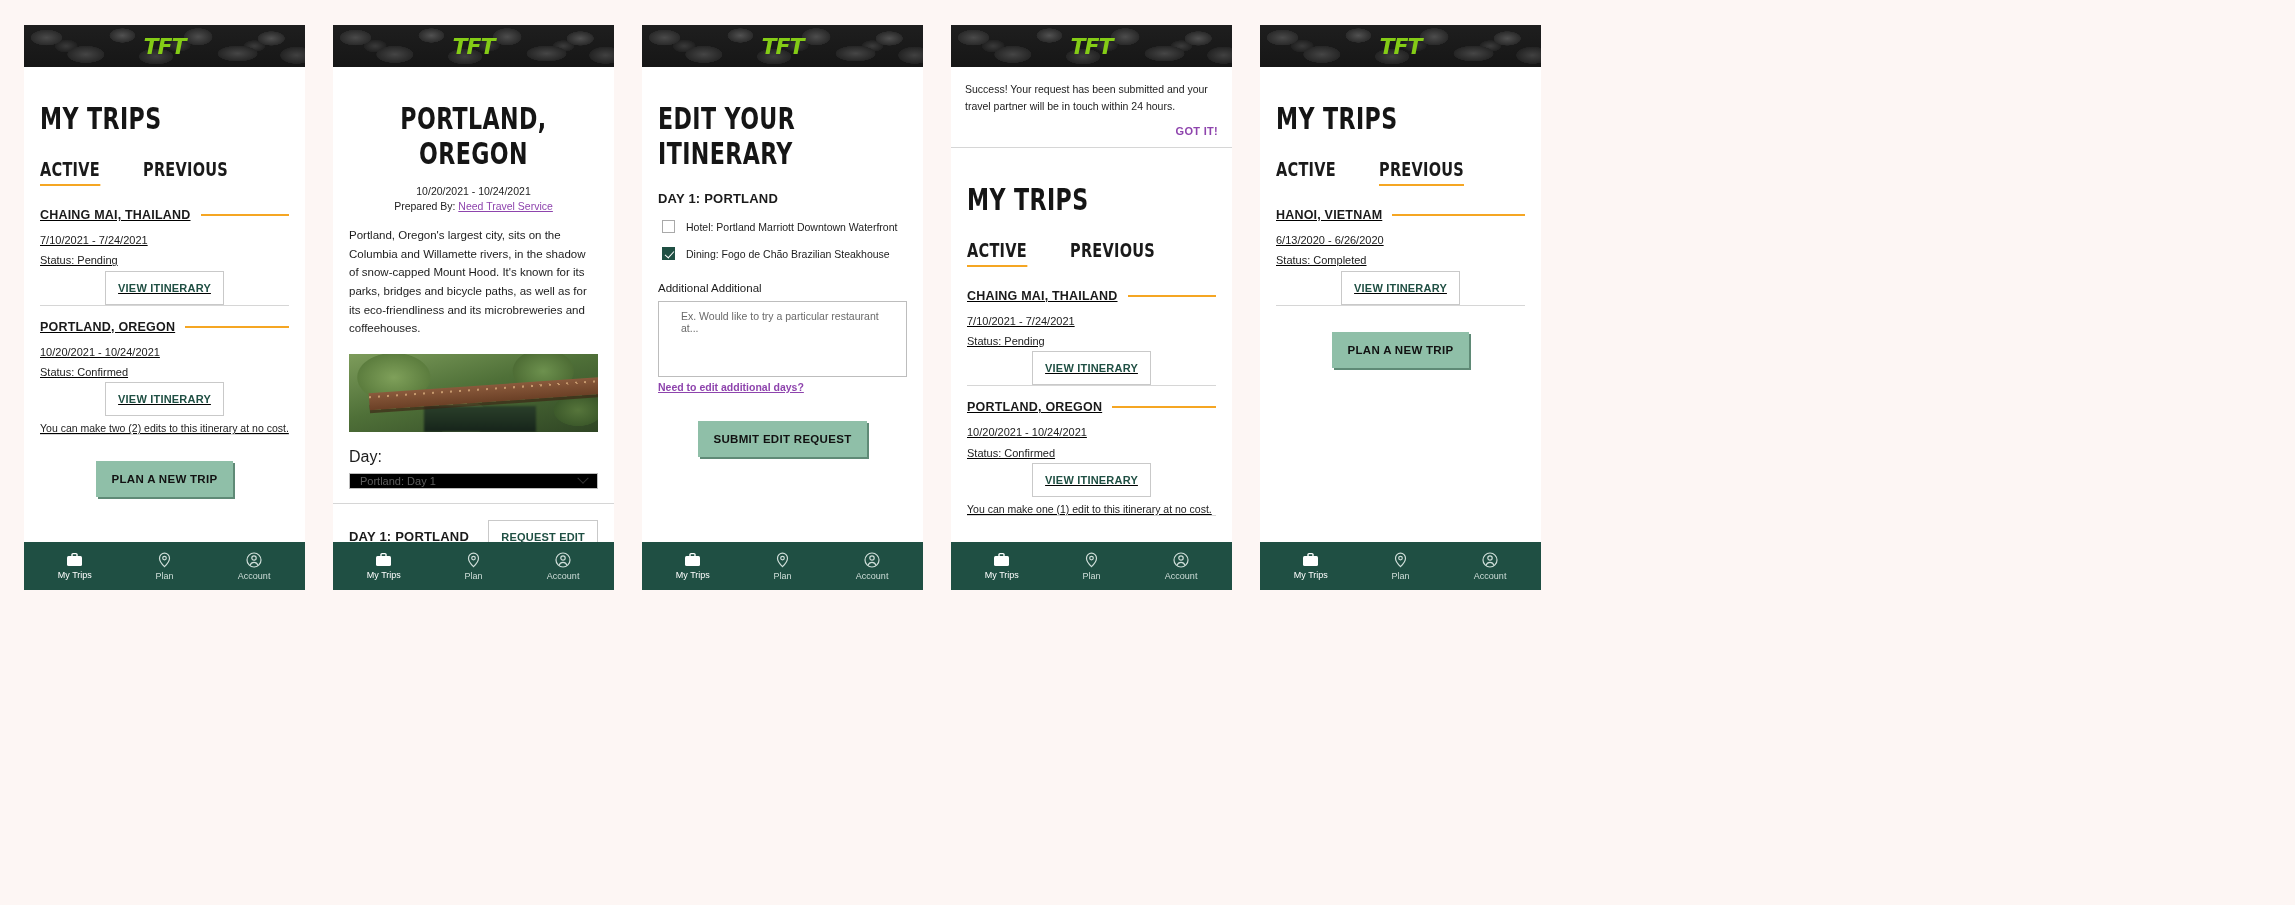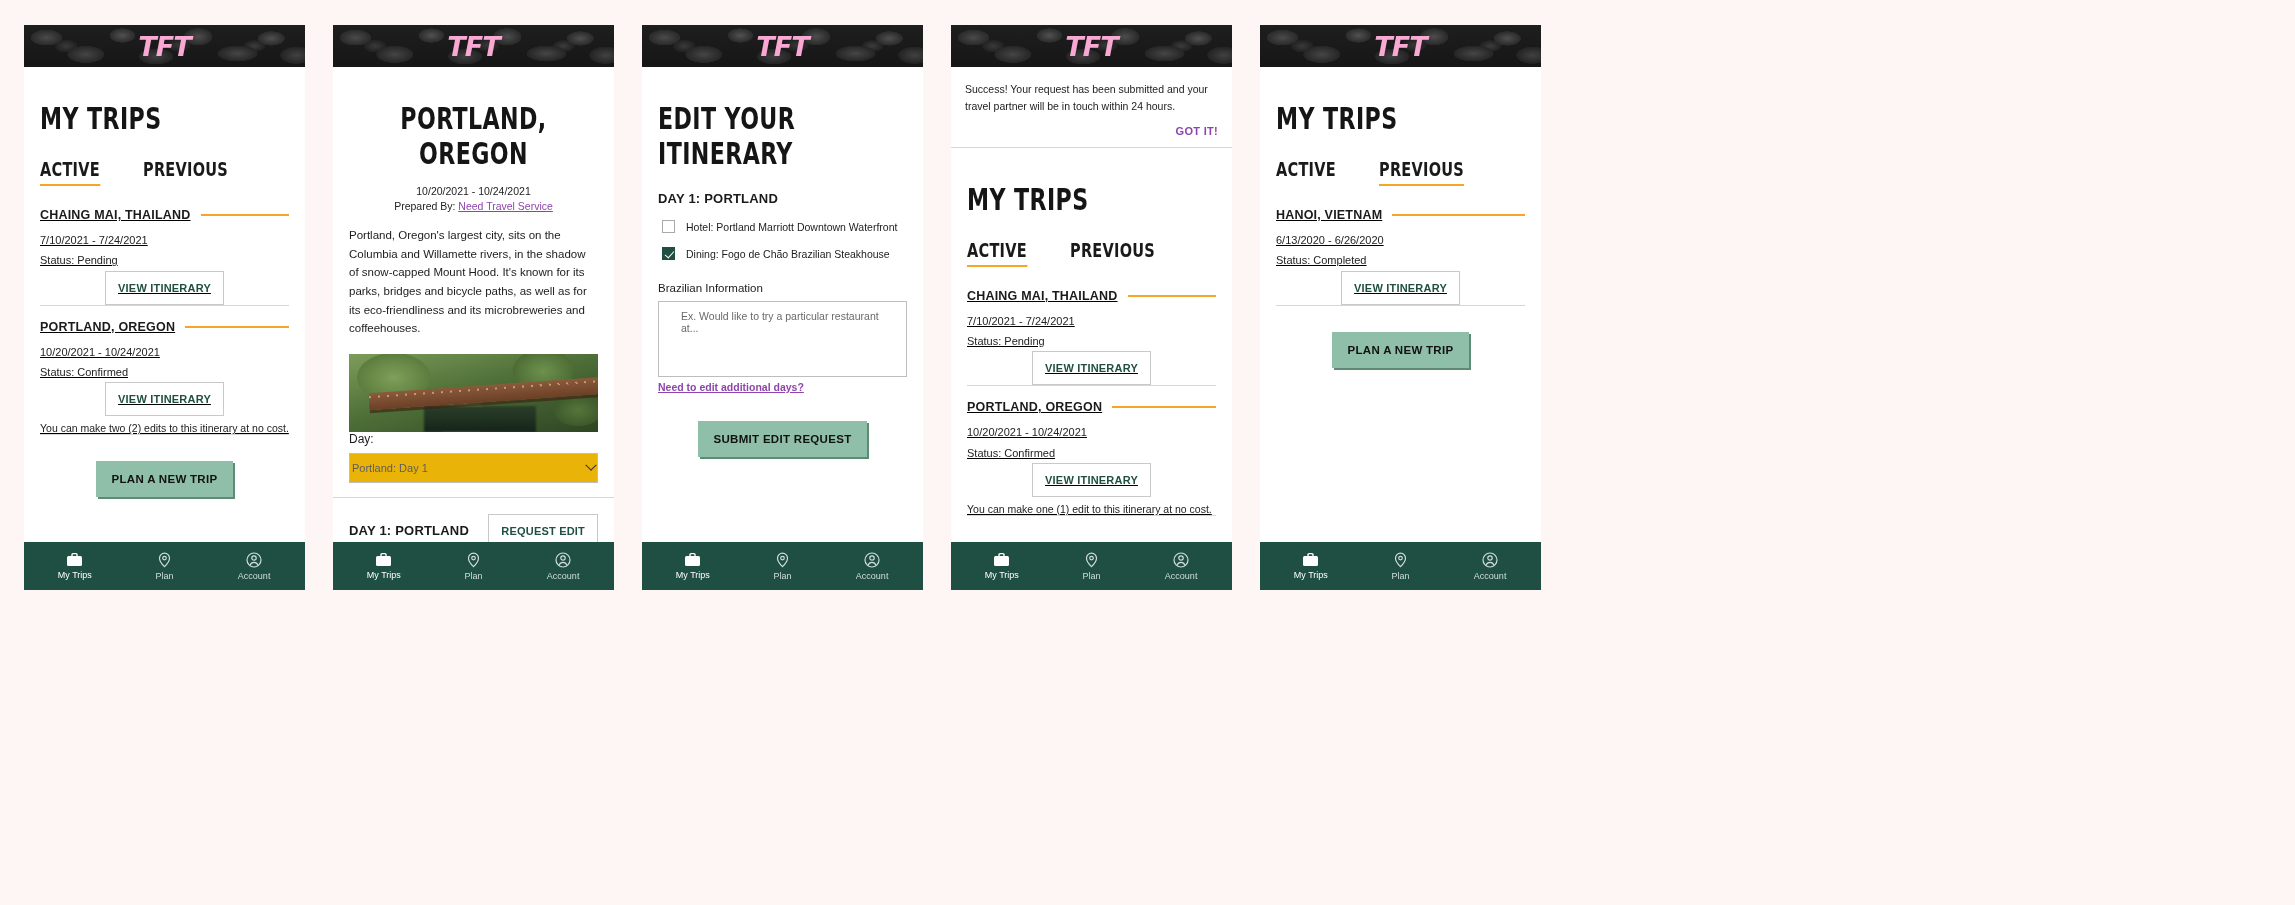--- a/index.html
+++ b/index.html
@@ -37,24 +37,24 @@
       radial-gradient(ellipse 28px 11px at 76% 68%, #464646 0%, #252525 70%, transparent 72%),
       radial-gradient(ellipse 19px 10px at 88% 32%, #505050 0%, #2a2a2a 70%, transparent 72%),
       radial-gradient(ellipse 23px 12px at 97% 72%, #414141 0%, #232323 70%, transparent 72%),
       radial-gradient(ellipse 16px 9px at 15% 50%, #3a3a3a 0%, #202020 70%, transparent 72%),
       radial-gradient(ellipse 17px 9px at 55% 48%, #383838 0%, #1f1f1f 70%, transparent 72%),
       radial-gradient(ellipse 15px 8px at 82% 50%, #3c3c3c 0%, #212121 70%, transparent 72%),
       linear-gradient(#1e1e1e, #161616);
   }
   .logo {
     position: relative; z-index: 2;
-    color: #f9a8d4;
+    color: #84cc16;
     font-family: "DejaVu Sans", sans-serif;
     font-weight: bold; font-style: italic;
-    font-size: 27px; letter-spacing: -1px;
+    font-size: 22px; letter-spacing: -1px;
   }
 
   
   .screen-body {
     flex: 1 1 auto; overflow: hidden;
     padding: 0 16px; position: relative;
     background: #fff;
   }
 
   .page-title {
@@ -138,25 +138,25 @@
   }
   .photo .bridge::after {
     content: ""; position: absolute; inset: 3px 0 auto 0; height: 1.5px;
     background: repeating-linear-gradient(90deg,#c79a6e 0 2px, transparent 2px 9px);
   }
   .photo .water {
     position: absolute; left: 30%; right: 25%; bottom: 0; height: 26px;
     background: linear-gradient(#2a3f2a, #16241a); filter: blur(1px);
   }
 
-  .field-label { font-size: 12px; color: #1c1c1c; margin-top: 0; }
+  .field-label { font-size: 16px; color: #1c1c1c; margin-top: 16px; }
   .select-box {
-    margin-top: 7px; border: 1px solid #bdbdbd; background: #eab308;
-    height: 30px; display: flex; align-items: center; justify-content: space-between;
-    padding: 0 2px; font-size: 11px; color: #5e5e5e;
+    margin-top: 7px; border: 1px solid #bdbdbd; background: #000000;
+    height: 16px; display: flex; align-items: center; justify-content: space-between;
+    padding: 0 10px; font-size: 11px; color: #5e5e5e;
   }
   .chev { width: 8px; height: 8px; border-right: 1.6px solid #333; border-bottom: 1.6px solid #333; transform: rotate(45deg) translate(-2px,-2px); }
   .hr-full { border-top: 1px solid #d6d6d6; margin: 14px -16px 0; }
 
   .day-row { display: flex; align-items: center; justify-content: space-between; margin-top: 16px; }
   .day-title { font-size: 13px; font-weight: bold; color: #1a1a1a; letter-spacing: 0.2px; }
 
   
   .edit-intro { font-size: 11.5px; color: #1c1c1c; line-height: 1.6; margin-top: 16px; }
   .section-head { font-size: 13px; font-weight: bold; color: #1a1a1a; margin-top: 20px; letter-spacing: 0.2px; }
@@ -326,21 +326,21 @@
       <div class="page-title">EDIT YOUR ITINERARY</div>
       <div class="section-head">DAY 1: PORTLAND</div>
       <div class="check-row">
         <span class="cb"></span>
         <span class="check-label">Hotel: Portland Marriott Downtown Waterfront</span>
       </div>
       <div class="check-row">
         <span class="cb checked"></span>
         <span class="check-label">Dining: Fogo de Chão Brazilian Steakhouse</span>
       </div>
-      <div class="ta-label">Brazilian Information</div>
+      <div class="ta-label">Additional Additional</div>
       <div class="textarea">Ex. Would like to try a particular restaurant at...</div>
       <a class="link-under">Need to edit additional days?</a>
       <button class="btn-primary">SUBMIT EDIT REQUEST</button>
     </div>
     <div class="bottom-nav">
       <div class="nav-item active">
         <span>
             <svg width="17" height="15" viewBox="0 0 17 15">
               <rect x="1" y="4" width="15" height="10" rx="1.5" fill="#fff"></rect>
               <path d="M6 4V2.6A1 1 0 017 1.6h3a1 1 0 011 1V4" fill="none" stroke="#fff" stroke-width="1.4"></path>

